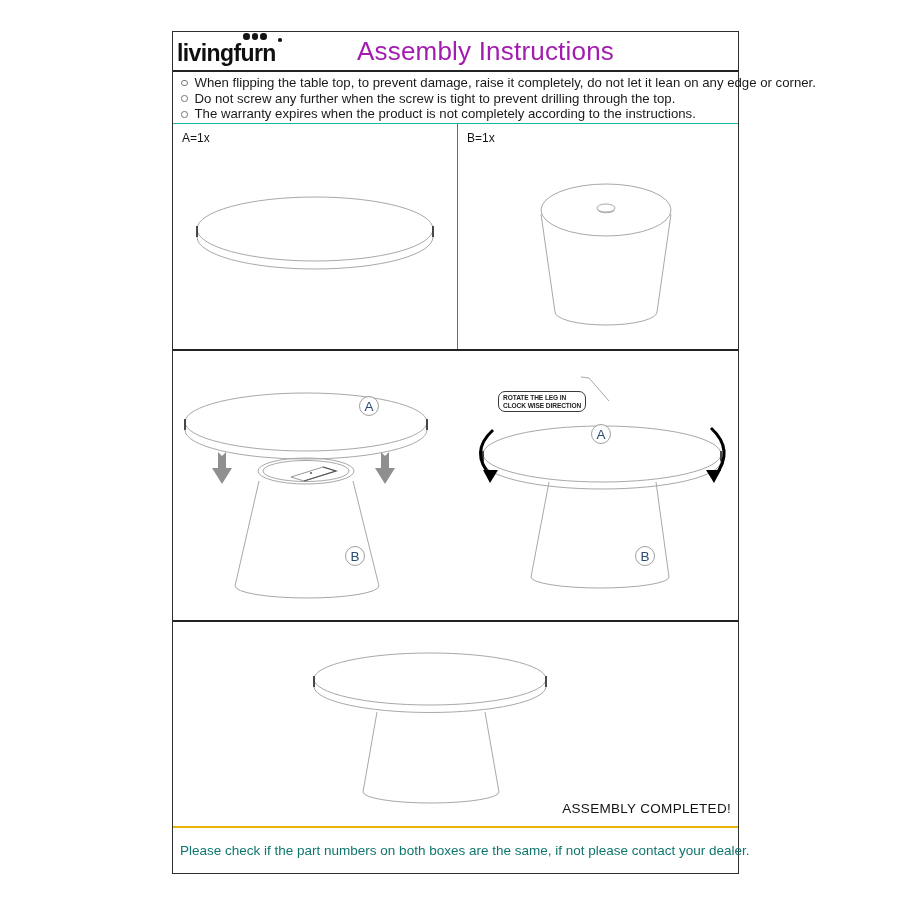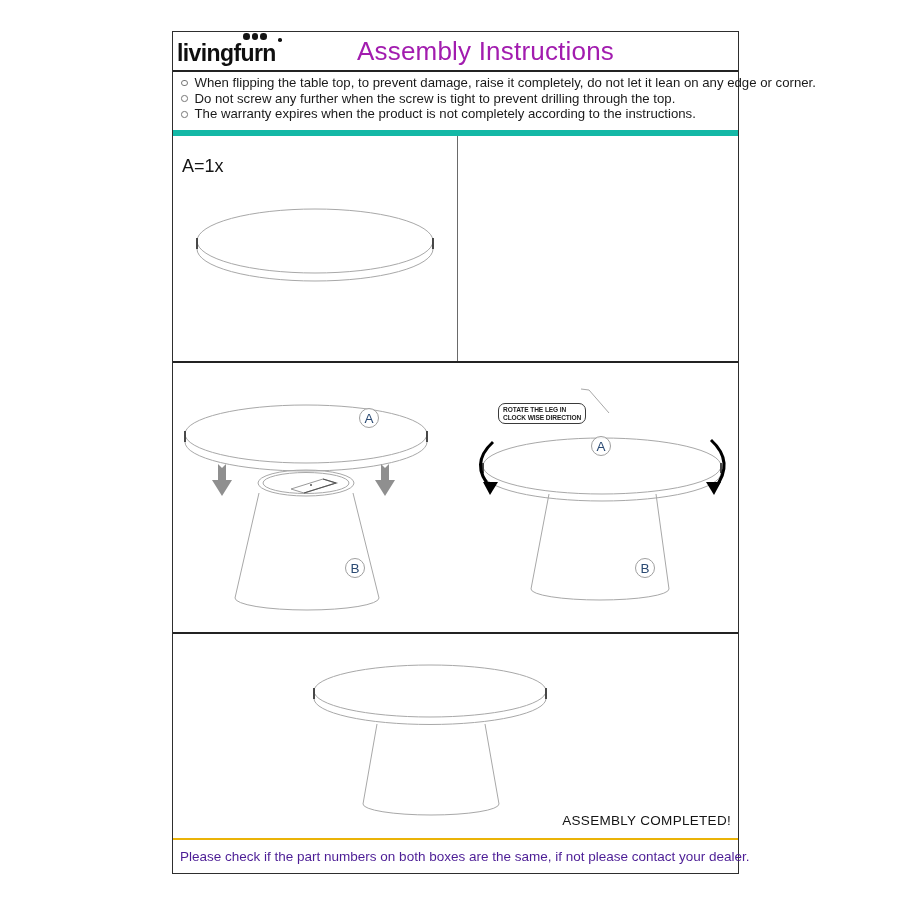--- a/index.html
+++ b/index.html
@@ -18,38 +18,38 @@
   
   .header{height:40px;border-bottom:2px solid #232323;display:flex;align-items:center;justify-content:center;}
   .logo{position:absolute;left:4px;top:8px;}
   .logo-text{font-weight:bold;font-size:23px;letter-spacing:-0.6px;color:#0f0f0f;}
   .logo-dots{position:absolute;top:-7px;left:66px;display:flex;gap:2px;}
   .logo-dots .dot{width:6.5px;height:6.5px;border-radius:50%;background:#141414;display:inline-block;}
   .reg-dot{position:absolute;top:-2px;right:-6px;width:3.5px;height:3.5px;border-radius:50%;background:#141414;}
   .title{font-size:26px;color:#a21caf;letter-spacing:0.2px;padding-left:60px;}
 
   
-  .notes{height:64px;border-bottom:6px solid #14b8a6;padding:3px 6px 0 4px;}
+  .notes{height:52px;border-bottom:1px solid #14b8a6;padding:3px 6px 0 4px;}
   .note-line{display:flex;align-items:center;font-size:13.2px;line-height:15.7px;white-space:nowrap;}
   .bullet{width:4.5px;height:4.5px;border:1px solid #777;border-radius:50%;margin:0 7px 0 4px;flex:none;}
 
   
   .parts{height:227px;border-bottom:2px solid #232323;display:flex;}
   .part-cell{position:relative;box-sizing:border-box;height:100%;}
   .part-a{width:285px;border-right:1.5px solid #6a6a6a;}
   .part-b{flex:1;}
-  .part-label{position:absolute;left:9px;top:20px;font-size:18px;color:#151515;}
+  .part-label{position:absolute;left:9px;top:7px;font-size:12px;color:#151515;}
 
   
   .steps{height:271px;border-bottom:2px solid #232323;}
   .completed{height:206px;border-bottom:2px solid #eab308;}
   .caption{position:absolute;right:7px;bottom:10px;font-size:13.5px;letter-spacing:0.3px;color:#141414;}
 
   
-  .footer-row{flex:1;display:flex;align-items:center;padding-left:7px;font-size:13.5px;color:#4c1d95;white-space:nowrap;}
+  .footer-row{flex:1;display:flex;align-items:center;padding-left:7px;font-size:13.5px;color:#0f766e;white-space:nowrap;}
 
   .diagram{position:absolute;}
   svg{display:block;overflow:visible;}
   .ln{stroke:#a8a8a8;stroke-width:1;fill:none;}
   .tick{stroke:#3a3a3a;stroke-width:1.8;fill:none;}
 
   .part-ref{
     position:absolute;width:20px;height:20px;border:1px solid #9f9f9f;border-radius:50%;
     display:flex;align-items:center;justify-content:center;
     font-size:13.5px;color:#2b4a73;background:rgba(255,255,255,0.85);box-sizing:border-box;
@@ -93,20 +93,30 @@
     </div>
   </div>
 
   <div class="row parts">
     <div class="part-cell part-a">
       <span class="part-label">A=1x</span>
       <svg class="diagram" style="left:22px;top:70px;" width="240" height="104" viewBox="0 0 240 104">
         <ellipse class="ln" cx="120" cy="35" rx="118" ry="32"></ellipse>
         <path class="ln" d="M2 36 v7 a118 32 0 0 0 236 0 v-7"></path>
         <path class="tick" d="M2 32 v11 M238 32 v11"></path>
+      </svg>
+    </div>
+    <div class="part-cell part-b">
+      <span class="part-label">B=1x</span>
+      <svg class="diagram" style="left:81px;top:58px;" width="134" height="146" viewBox="0 0 134 146">
+        <ellipse class="ln" cx="67" cy="28" rx="65" ry="26"></ellipse>
+        <ellipse class="ln" cx="67" cy="26" rx="9" ry="4"></ellipse>
+        <path class="ln" d="M58.5 27.5 a9 4 0 0 0 17 1"></path>
+        <path class="ln" d="M2 32 L16 130 M132 32 L118 130"></path>
+        <path class="ln" d="M16 130 a51 13 0 0 0 102 0"></path>
       </svg>
     </div>
   </div>
 
   <div class="row steps">
 
     <svg class="diagram" style="left:6px;top:33px;" width="250" height="220" viewBox="0 0 250 220">
       <ellipse class="ln" cx="127" cy="38" rx="121" ry="29"></ellipse>
       <path class="ln" d="M6 39 v7 a121 29 0 0 0 242 0 v-7"></path>
       <path class="tick" d="M6 35 v11 M248 35 v11"></path>

